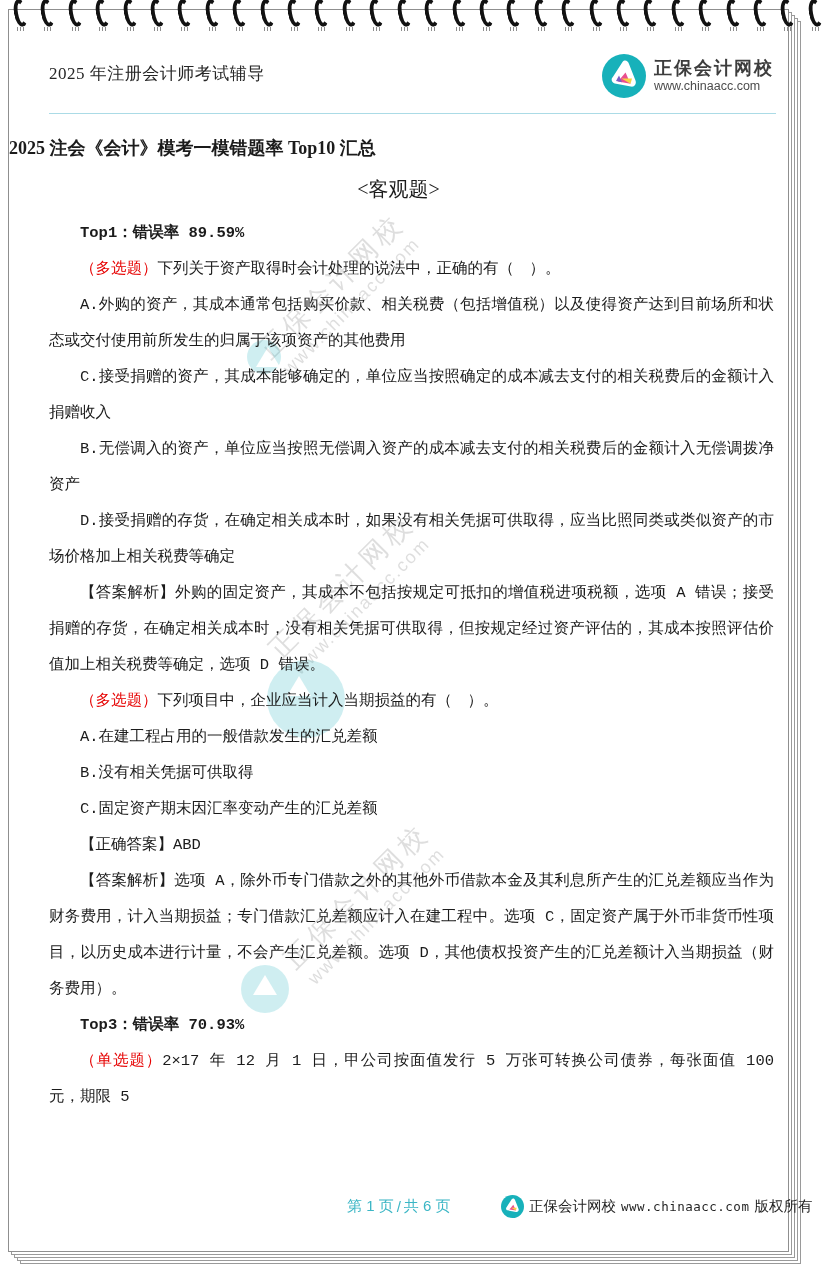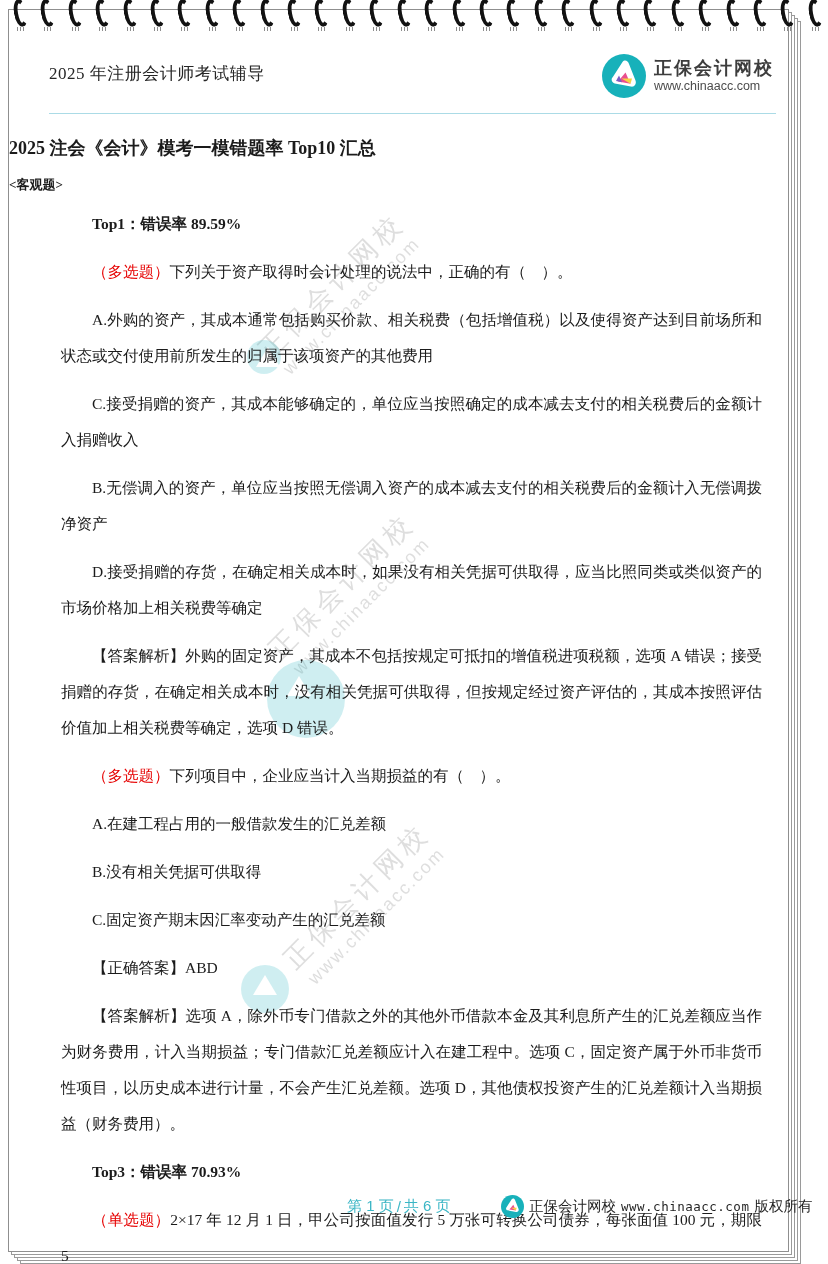--- a/index.html
+++ b/index.html
@@ -94,30 +94,30 @@
   }
   .course-label { font-size: 17px; color: #262626; letter-spacing: 0.5px; }
   .brand { display: flex; align-items: center; gap: 8px; margin-top: -8px; }
   .brand-text { display: flex; flex-direction: column; line-height: 1.25; }
   .brand-name { font-size: 18px; color: #3d3d3d; letter-spacing: 2px; font-weight: 600; font-family: "Liberation Sans", sans-serif; }
   .brand-url { font-size: 12.5px; color: #4c4c4c; font-family: "Liberation Sans", sans-serif; }
   .header-rule { border: 0; border-top: 1px solid #abdbe6; margin: 15px 12px 0 40px; }
 
   
   .doc-title { margin: 22px 0 0 0; text-align: left; font-size: 18px; font-weight: bold; position: relative; z-index: 2; }
-  .doc-subtitle { margin: 16px 0 0 0; text-align: left; font-size: 13px; position: relative; z-index: 2; font-weight: bold; }
+  .doc-subtitle { margin: 16px 0 0 0; text-align: center; font-size: 20px; position: relative; z-index: 2; }
 
   .content {
     position: relative; z-index: 2;
     margin-top: 12px;
     padding: 0 14px 0 40px;
     font-size: 15.5px;
     line-height: 36px;
   }
-  .content p { margin: 12px; text-indent: 2em; text-align: justify; }
+  .content p { margin: 0; text-indent: 2em; text-align: justify; font-family: Liberation Mono, monospace; }
   .q-heading { font-weight: bold; }
   .tag { color: #e60000; }
 
   
   .page-footer { position: absolute; left: 0; bottom: 30px; width: 100%; height: 26px; z-index: 2; }
   .footer-page {
     position: absolute; left: 338px; top: 2px;
     color: #3bb6c5; font-size: 15px;
     display: flex; gap: 3px; align-items: center;
     font-family: "Liberation Sans", sans-serif;

